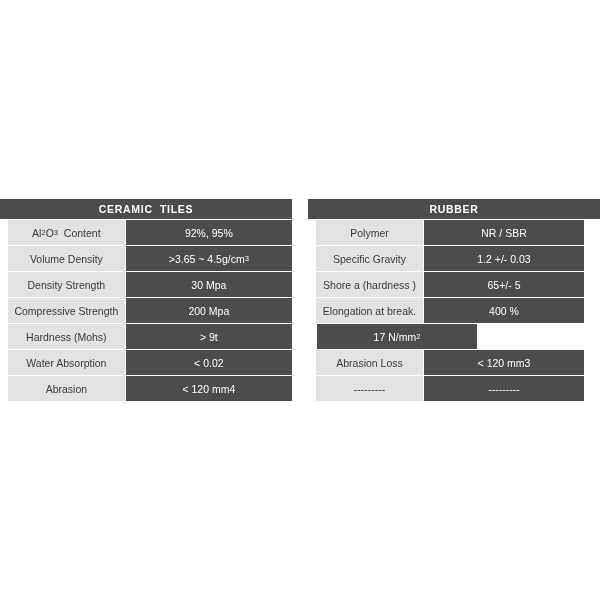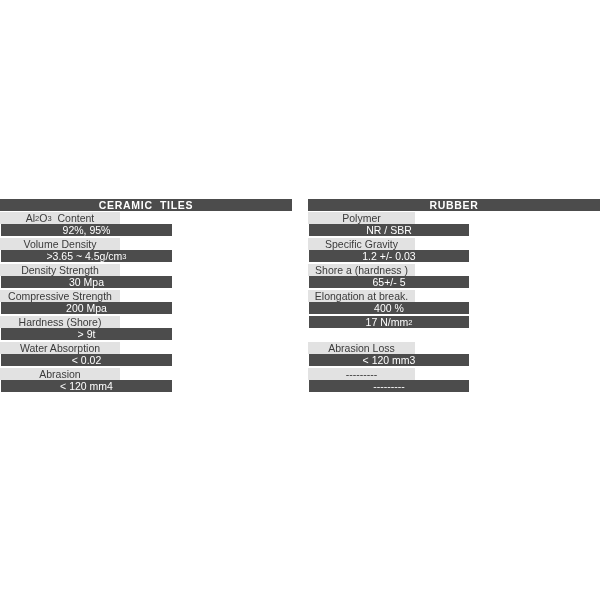--- a/index.html
+++ b/index.html
@@ -52,27 +52,28 @@
   }
 
   .table-body {
     display: flex;
     flex-direction: column;
     margin-top: 1px;
   }
 
   .row {
     display: flex;
-    flex-direction: column;
+    flex-direction: row;
     height: 25px;
     margin-bottom: 1px;
+    padding-left: 8px;
   }
 
   .row:last-child {
-    margin-bottom: 8px;
+    margin-bottom: 0;
   }
 
   .cell-label {
     background: #e2e2e2;
     color: #3a3a3a;
     font-size: 10.5px;
     display: flex;
     align-items: center;
     justify-content: center;
     text-align: center;
@@ -126,21 +127,21 @@
           <div class="cell-label">Density Strength</div>
           <div class="cell-value">30 Mpa</div>
         </div>
 
         <div class="row">
           <div class="cell-label">Compressive Strength</div>
           <div class="cell-value">200 Mpa</div>
         </div>
 
         <div class="row">
-          <div class="cell-label">Hardness (Shore)</div>
+          <div class="cell-label">Hardness (Mohs)</div>
           <div class="cell-value">&gt; 9t</div>
         </div>
 
         <div class="row">
           <div class="cell-label">Water Absorption</div>
           <div class="cell-value">&lt; 0.02</div>
         </div>
 
         <div class="row">
           <div class="cell-label">Abrasion</div>

